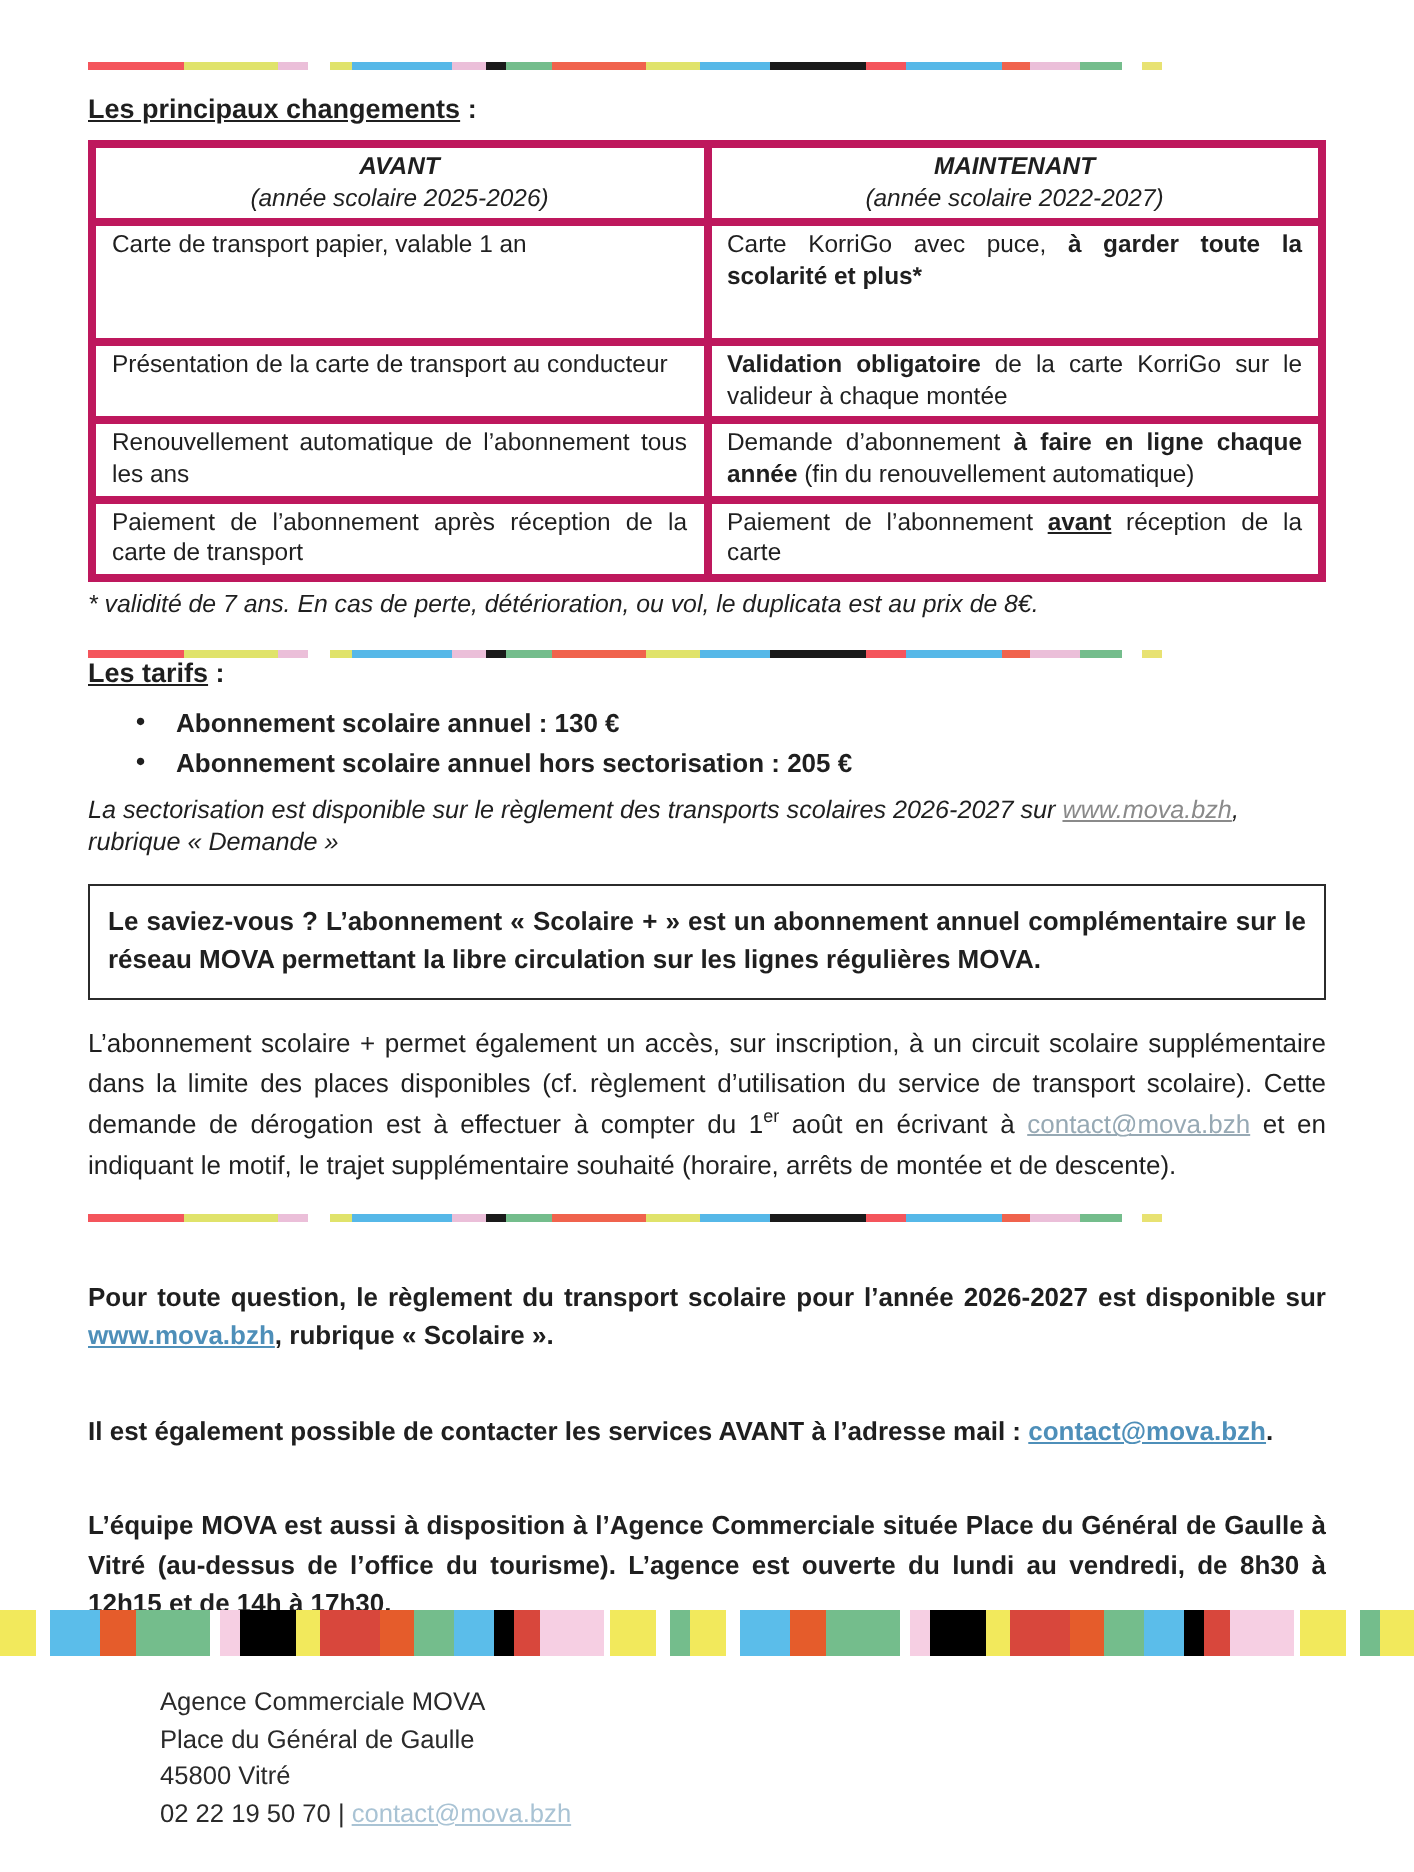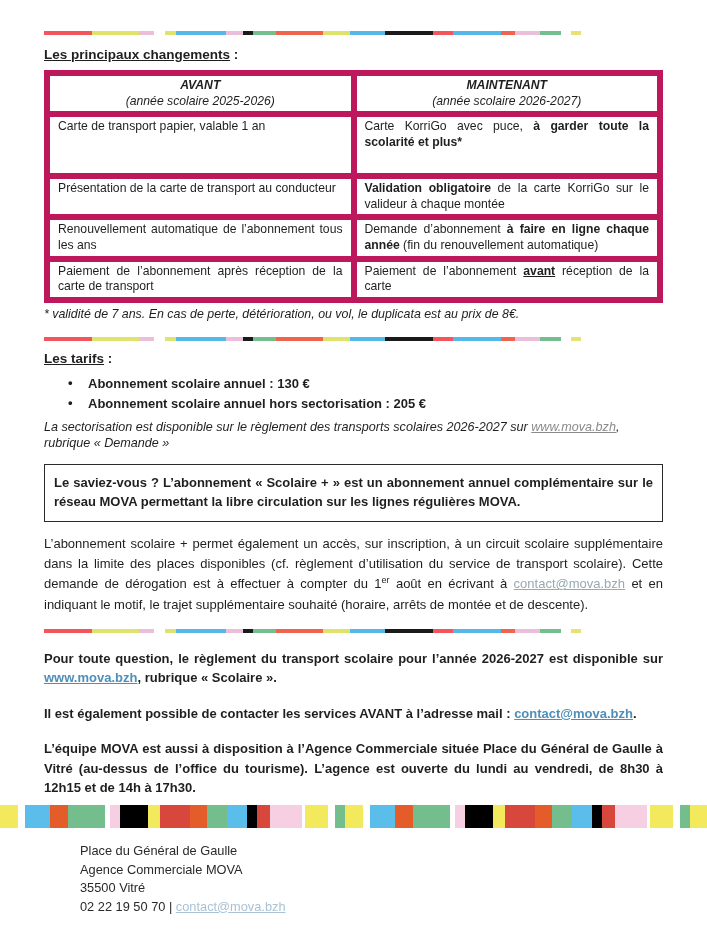--- a/index.html
+++ b/index.html
@@ -10,41 +10,41 @@
   .content{padding:0 44px;}
   .stripe{display:flex;overflow:hidden;}
   .stripe>div{height:100%;flex:0 0 auto;}
   .stripe-thin{height:4px;width:537px;}
   .stripe-top{margin-top:31px;}
   .stripe-mid1{margin-top:16px;}
   .stripe-mid2{margin-top:14px;}
   .stripe-wide{position:absolute;top:805px;left:0;width:707px;height:23px;}
   h1,h2{font-size:13.5px;font-weight:700;margin:0;}
   .h-changes{margin-top:12px;}
-  .h-tarifs{margin-top:10px;}
+  .h-tarifs{margin-top:0;}
   .u{text-decoration:underline;}
   table.changes{border-collapse:collapse;width:100%;margin-top:8px;table-layout:fixed;}
   table.changes td{
-    border:6px solid #be185d;padding:2px 8px;vertical-align:top;
+    border:4px solid #be185d;padding:2px 8px;vertical-align:top;
     font-size:12.2px;line-height:1.28;text-align:justify;width:50%;
   }
   tr.hdr td{text-align:center;padding:2px 4px;}
   .ht{font-weight:700;font-style:italic;}
   .hs{font-style:italic;}
   tr.tall td{height:52px;}
   .footnote{font-style:italic;font-size:12.4px;margin-top:4px;}
   ul.tarifs{list-style:none;margin:10px 0 0;padding:0 0 0 24px;}
   ul.tarifs li{font-weight:700;font-size:13px;margin-top:5px;padding-left:20px;position:relative;}
   ul.tarifs li::before{content:"\2022";position:absolute;left:0;top:-1px;font-size:13px;}
   .note{font-style:italic;font-size:12.6px;line-height:1.3;margin-top:8px;}
   .didbox{border:1.5px solid #2b2b2b;margin-top:10px;padding:5px 9px 7px;}
   .didbox p{font-weight:700;font-size:13px;line-height:1.45;margin:4px 0 8px;text-align:justify;}
   .didbox p:last-child{margin-bottom:2px;}
   .para{font-size:13px;line-height:1.55;margin-top:12px;text-align:justify;}
-  .qpara{font-weight:700;font-size:13px;line-height:1.5;margin-top:16px;text-align:justify;}
+  .qpara{font-weight:700;font-size:13px;line-height:1.5;margin-top:28px;text-align:justify;}
   sup{font-size:9px;}
   a{text-decoration:underline;cursor:pointer;}
   .lnk-blue{color:#4e8fb9;font-weight:700;}
   .lnk-gray{color:#8a8a8a;}
   .lnk-muted{color:#97a9b4;}
   .lnk-footer{color:#a9c3d4;}
   .footer{position:absolute;top:842px;left:80px;font-size:12.8px;line-height:1.45;color:#2a2a2a;}
 </style>
 </head>
 <body>
@@ -78,21 +78,21 @@
 
   <table class="changes">
     <tbody>
       <tr class="hdr">
         <td>
           <div class="ht">AVANT</div>
           <div class="hs">(année scolaire 2025-2026)</div>
         </td>
         <td>
           <div class="ht">MAINTENANT</div>
-          <div class="hs">(année scolaire 2026-2027)</div>
+          <div class="hs">(année scolaire 2022-2027)</div>
         </td>
       </tr>
       <tr class="tall">
         <td><span>Carte de transport papier, valable 1 an</span></td>
         <td><span>Carte KorriGo avec puce, </span><b>à garder toute la scolarité et plus*</b><span></span></td>
       </tr>
       <tr>
         <td><span>Présentation de la carte de transport au conducteur</span></td>
         <td><span></span><b>Validation obligatoire</b><span> de la carte KorriGo sur le valideur à chaque montée</span></td>
       </tr>
@@ -216,17 +216,17 @@
     <div style="width: 13px; background: rgb(216, 71, 60);"></div>
     <div style="width: 32px; background: rgb(246, 207, 227);"></div>
     <div style="width: 3px; background: rgb(255, 255, 255);"></div>
     <div style="width: 23px; background: rgb(242, 233, 92);"></div>
     <div style="width: 7px; background: rgb(255, 255, 255);"></div>
     <div style="width: 10px; background: rgb(116, 189, 140);"></div>
     <div style="width: 18px; background: rgb(242, 233, 92);"></div>
   </div>
 
 <div class="footer">
+  <div>Agence Commerciale MOVA</div>
   <div>Place du Général de Gaulle</div>
-  <div>Agence Commerciale MOVA</div>
-  <div>35500 Vitré</div>
+  <div>45800 Vitré</div>
   <div><span>02 22 19 50 70 | </span><a class="lnk-footer">contact@mova.bzh</a></div>
 </div>
 
 </body></html>

